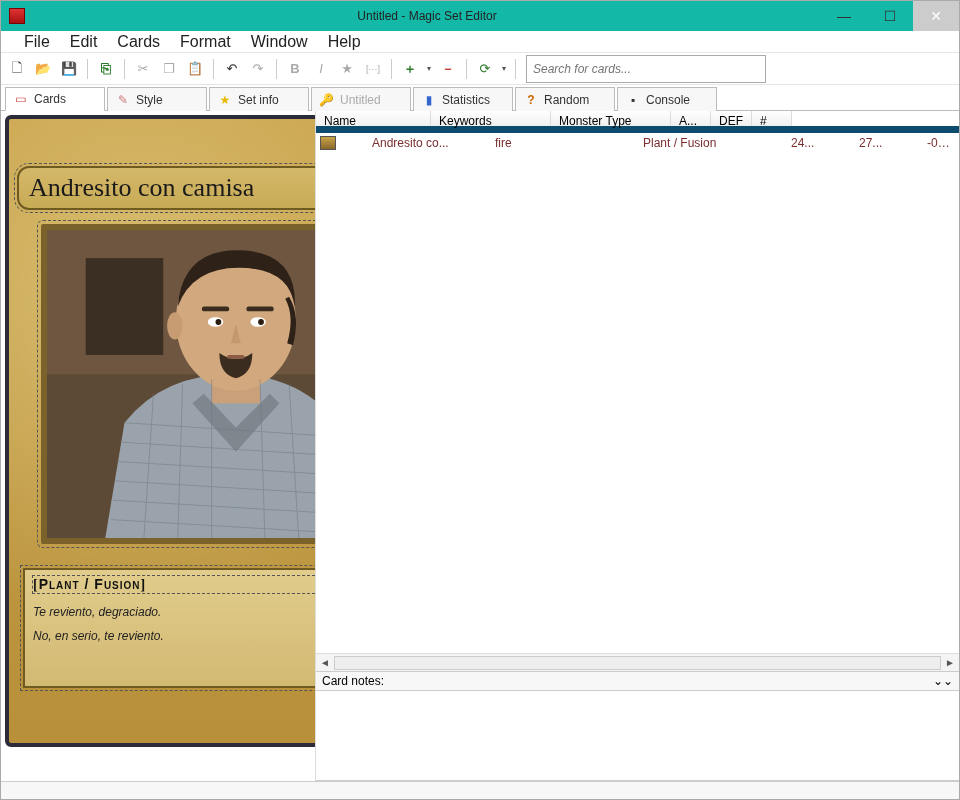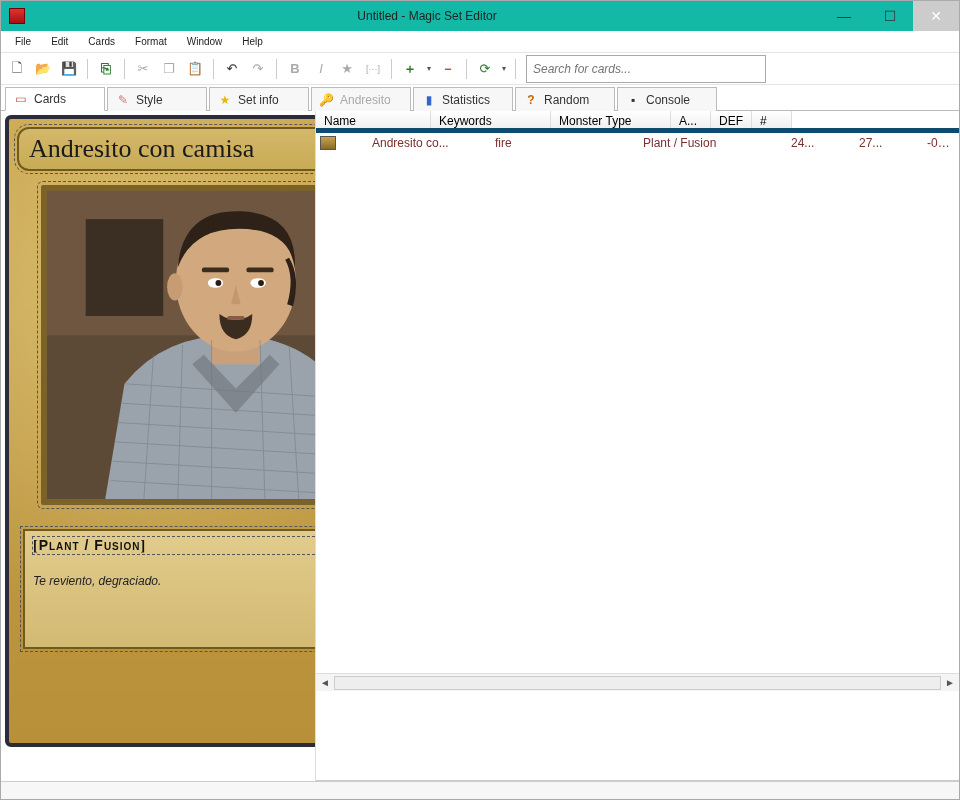--- a/index.html
+++ b/index.html
@@ -6,21 +6,21 @@
 body { background:#fff; width:960px; height:800px; overflow:hidden; border:1px solid #aaa; display:flex; flex-direction:column; }
 
 
 .titlebar { height:30px; background:#14b8a6; display:flex; align-items:center; }
 .titlebar .app-icon { width:16px; height:16px; margin:0 8px; background:linear-gradient(#d33,#a11); border:1px solid #700; }
 .titlebar .title { flex:1; text-align:center; font-size:12px; color:#222; }
 .titlebar .win-btn { width:46px; height:30px; display:flex; align-items:center; justify-content:center; font-size:14px; color:#333; }
 .titlebar .win-btn.close { background:#ccc; color:#fff; }
 
 
-.menubar { height:22px; display:flex; align-items:center; padding:0 4px; font-size:10px; border-bottom:1px solid #e5e5e5;}
+.menubar { height:22px; display:flex; align-items:center; padding:0 13px; font-size:16px; border-bottom:1px solid #e5e5e5;}
 .menubar .menuitem { padding:2px 10px; color:#222;}
 
 
 .toolbar { height:32px; display:flex; align-items:center; padding:2px 4px; gap:2px; border-bottom:1px solid #e5e5e5;}
 .tbtn { width:24px; height:24px; display:flex; align-items:center; justify-content:center; border:1px solid transparent; font-size:13px; color:#333;}
 .tsep { width:1px; height:20px; background:#ccc; margin:0 4px;}
 .tbtn.disabled{ color:#aaa; }
 .tdrop{ width:10px; display:flex; align-items:center; justify-content:center; font-size:8px; color:#555;}
 .search { flex:0 0 240px; height:22px; margin-left:4px; border:1px solid #aaa; padding:13px 6px; font-size:12px; font-style:italic; color:#888; }
 
@@ -31,40 +31,40 @@
 .tab.disabled{ color:#aaa; }
 .tab .ticon{ width:14px; height:14px; display:flex; align-items:center; justify-content:center; font-size:12px;}
 
 
 .content { flex:1; display:flex; overflow:hidden; }
 .left-pane { width:460px; background:#fff; padding:4px; overflow:hidden; }
 .right-pane { flex:1; display:flex; flex-direction:column; border-left:1px solid #ddd; }
 
 
 .card-border { width:452px; height:632px; border:4px solid #2b2b3a; border-radius:6px; background:linear-gradient(#c9a24a,#b8903a); background-image: radial-gradient(circle at 30% 30%, rgba(255,255,200,0.35), rgba(0,0,0,0) 60%), linear-gradient(#c9a24a,#b8903a); padding:8px; display:flex; flex-direction:column;}
-.name-plate { height:44px; border:2px solid #6f5a20; border-radius:12px; background:linear-gradient(#d4b86a,#c8ab55); display:flex; align-items:center; padding:0 0 0 10px; outline:1px dashed #555; outline-offset:2px;}
+.name-plate { height:44px; border:2px solid #6f5a20; border-radius:12px; background:linear-gradient(#d4b86a,#c8ab55); display:flex; align-items:center; padding:0 0 0 10px; outline:1px dashed #555; outline-offset:2px;margin-top:39px;}
 .name-text { flex:1; font-family: Georgia, serif; font-size:26px; color:#1a1a1a; }
 .attr-badge { width:34px; height:34px; border-radius:50%; background:radial-gradient(circle at 40% 35%, #ff7b4a, #d42015 70%); border:2px solid #7a1408; display:flex; align-items:center; justify-content:center;}
 .attr-badge span{ color:#fff; font-weight:bold; font-size:18px; text-shadow:0 0 2px #400;}
 
 .art-frame { margin:14px auto 4px; width:380px; height:320px; border:6px solid #7a622a; border-radius:2px; outline:1px dashed #555; outline-offset:3px; background:#8a6f4f; position:relative; overflow:hidden;}
 .art-frame svg{ width:100%; height:100%; display:block;}
 
 .setnum { text-align:right; font-size:11px; color:#3a2e10; padding-right:20px; margin-top:2px; outline:1px dashed #555; outline-offset:1px; display:inline-block; align-self:flex-end; min-width:60px;}
 
 .textbox { margin:6px 6px 2px; border:2px solid #6f5a20; background:linear-gradient(#e1cc8c,#d3ba73); padding:6px 8px 4px; outline:1px dashed #555; outline-offset:2px; min-height:120px; display:flex; flex-direction:column;}
 .type-line { font-family: Georgia, serif; font-weight:bold; font-size:14px; color:#111; letter-spacing:1px; outline:1px dashed #555; }
 .type-line::before{content:"[";} .type-line::after{content:"]";}
-.flavor { font-family: Georgia, serif; font-style:italic; font-size:12px; color:#222; margin-top:20px; }
+.flavor { font-family: Georgia, serif; font-style:italic; font-size:12px; color:#222; margin-top:12px; }
 .flavor p{ margin-bottom:10px;}
 .atkdef { margin-top:auto; border-top:1px solid #6f5a20; text-align:right; font-family: Georgia, serif; font-weight:bold; font-size:16px; padding-top:3px; letter-spacing:1px;}
 .foil-mark{ align-self:flex-end; width:26px; height:26px; margin:4px 8px 0 0; background:repeating-linear-gradient(45deg,#bbb,#eee 2px,#bbb 4px); border:1px solid #777;}
 
 
-.list-header { height:22px; background:#fff; border-bottom:5px solid #0c4a6e; display:flex; font-size:12px;}
+.list-header { height:22px; background:#fff; border-bottom:7px solid #0c4a6e; display:flex; font-size:12px;}
 .list-header .col { border-right:1px solid #ddd; padding:3px 8px; background:linear-gradient(#fff,#f0f0f0);}
 .list-body { flex:1; overflow:auto; font-size:12px;}
 .list-row { display:flex; height:20px; align-items:center; color:#7a2e2e;gap:28px;}
 .list-row .cell{ padding:0 8px; white-space:nowrap; overflow:hidden; text-overflow:ellipsis;}
 .list-row .thumb{ width:16px; height:14px; background:linear-gradient(#c9a24a,#8a6a2a); margin-left:4px; border:1px solid #555;}
 .col-name{flex:0 0 115px}.col-attr{flex:0 0 120px}.col-type{flex:0 0 120px}.col-a{flex:0 0 40px}.col-d{flex:0 0 40px}.col-n{flex:0 0 40px}
 
 .hscroll{ height:18px; border-top:1px solid #ddd; background:#f4f4f4; display:flex; align-items:center;}
 .hscroll .arrow{ width:18px; text-align:center; font-size:10px; color:#555;}
 .hscroll .track{ flex:1; height:14px; background:#eee; border:1px solid #ccc;}
@@ -146,21 +146,21 @@
   <div class="tab">
       <span class="ticon ico-style"></span>
       <span>Style</span>
     </div>
   <div class="tab">
       <span class="ticon ico-set"></span>
       <span>Set info</span>
     </div>
   <div class="tab disabled">
       <span class="ticon ico-key"></span>
-      <span>Andresito</span>
+      <span>Untitled</span>
     </div>
   <div class="tab">
       <span class="ticon ico-stats"></span>
       <span>Statistics</span>
     </div>
   <div class="tab">
       <span class="ticon ico-rand"></span>
       <span>Random</span>
     </div>
   <div class="tab">
@@ -229,20 +229,21 @@
 
           <ellipse cx="340" cy="170" rx="40" ry="55" fill="#d7b690" opacity="0.7"></ellipse>
           <rect x="310" y="210" width="70" height="110" fill="#aeb8c8"></rect>
         </svg>
       </div>
       <div class="setnum">-001</div>
       <div class="textbox">
         <div class="type-line"><span style="font-variant:small-caps">Plant / Fusion</span></div>
         <div class="flavor">
           <p>Te reviento, degraciado.</p>
+          <p>No, en serio, te reviento.</p>
         </div>
       </div>
       <div class="foil-mark"></div>
     </div>
   </div>
 
   <div class="right-pane">
     <div class="list-header">
       <div class="col col-name">Name</div>
       <div class="col col-attr">Keywords</div>
@@ -260,18 +261,22 @@
         <div class="cell col-a">24...</div>
         <div class="cell col-d">27...</div>
         <div class="cell col-n">-001</div>
       </div>
     </div>
     <div class="hscroll">
       <div class="arrow">◄</div>
       <div class="track"></div>
       <div class="arrow">►</div>
     </div>
+    <div class="notes-header">
+      <span>Card notes:</span>
+      <span class="chev">⌄⌄</span>
+    </div>
     <div class="notes-body"></div>
   </div>
 
 </div>
 
 <div class="statusbar"></div>
 
 </body></html>

